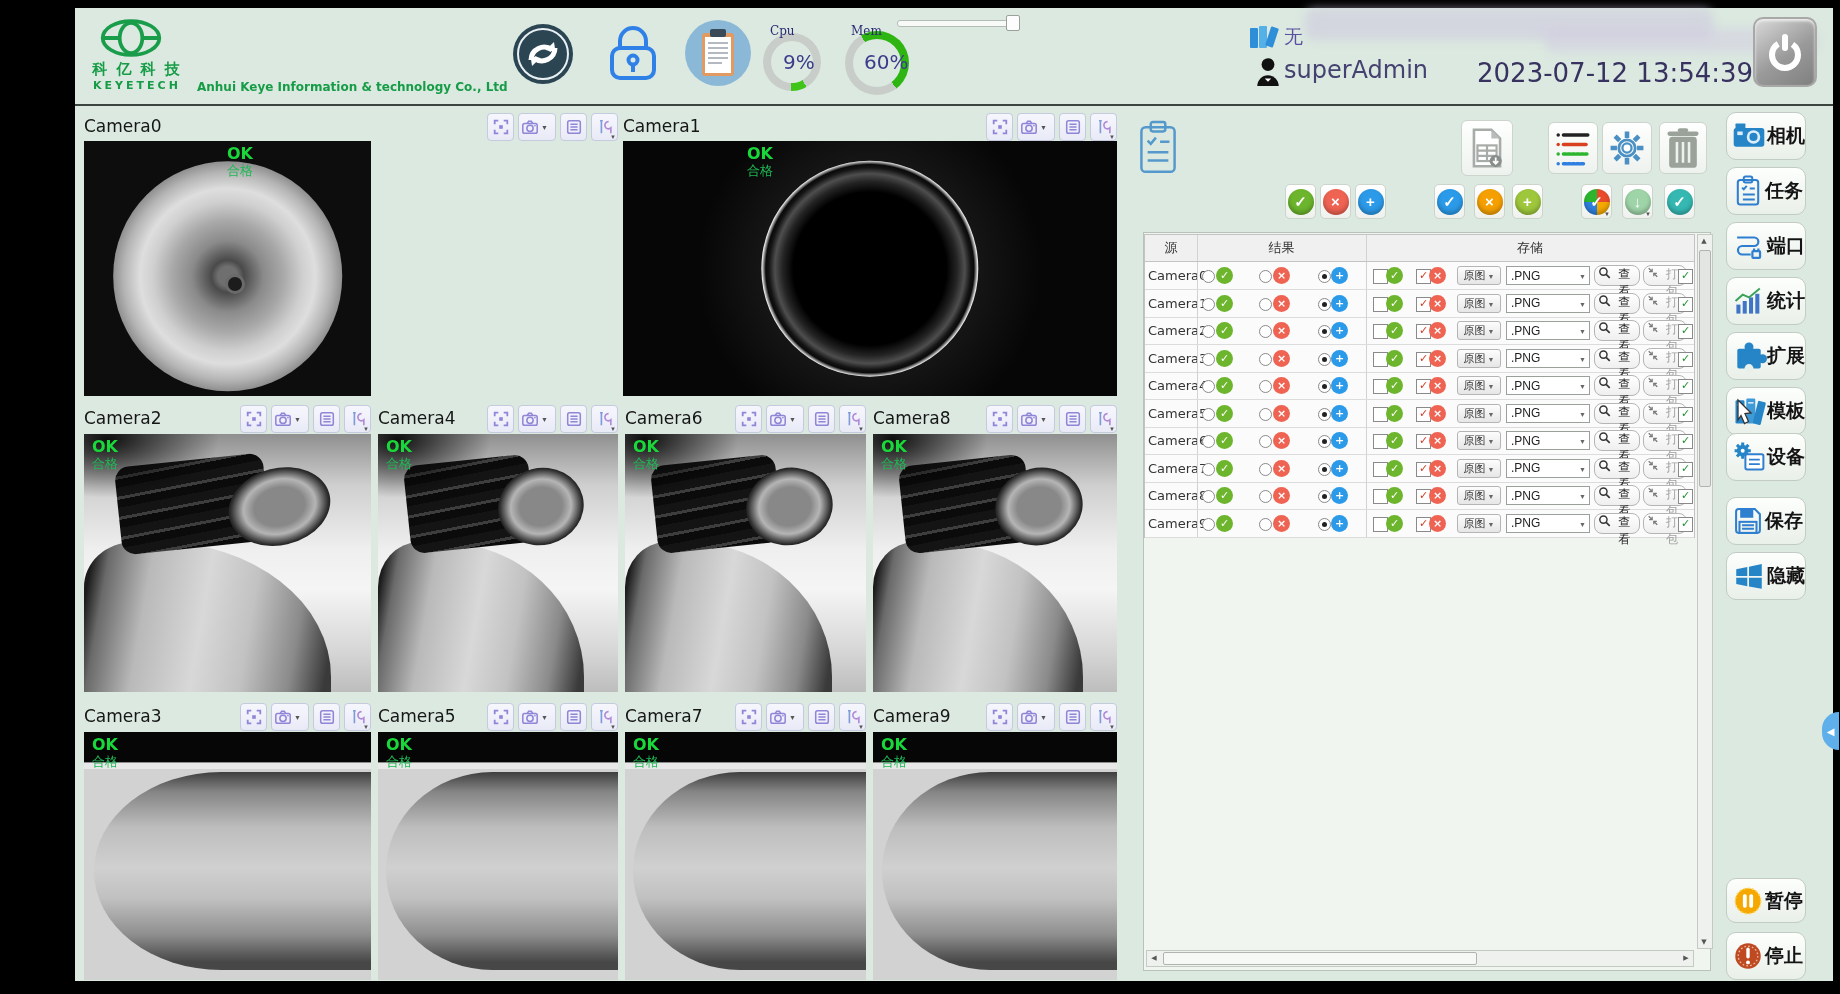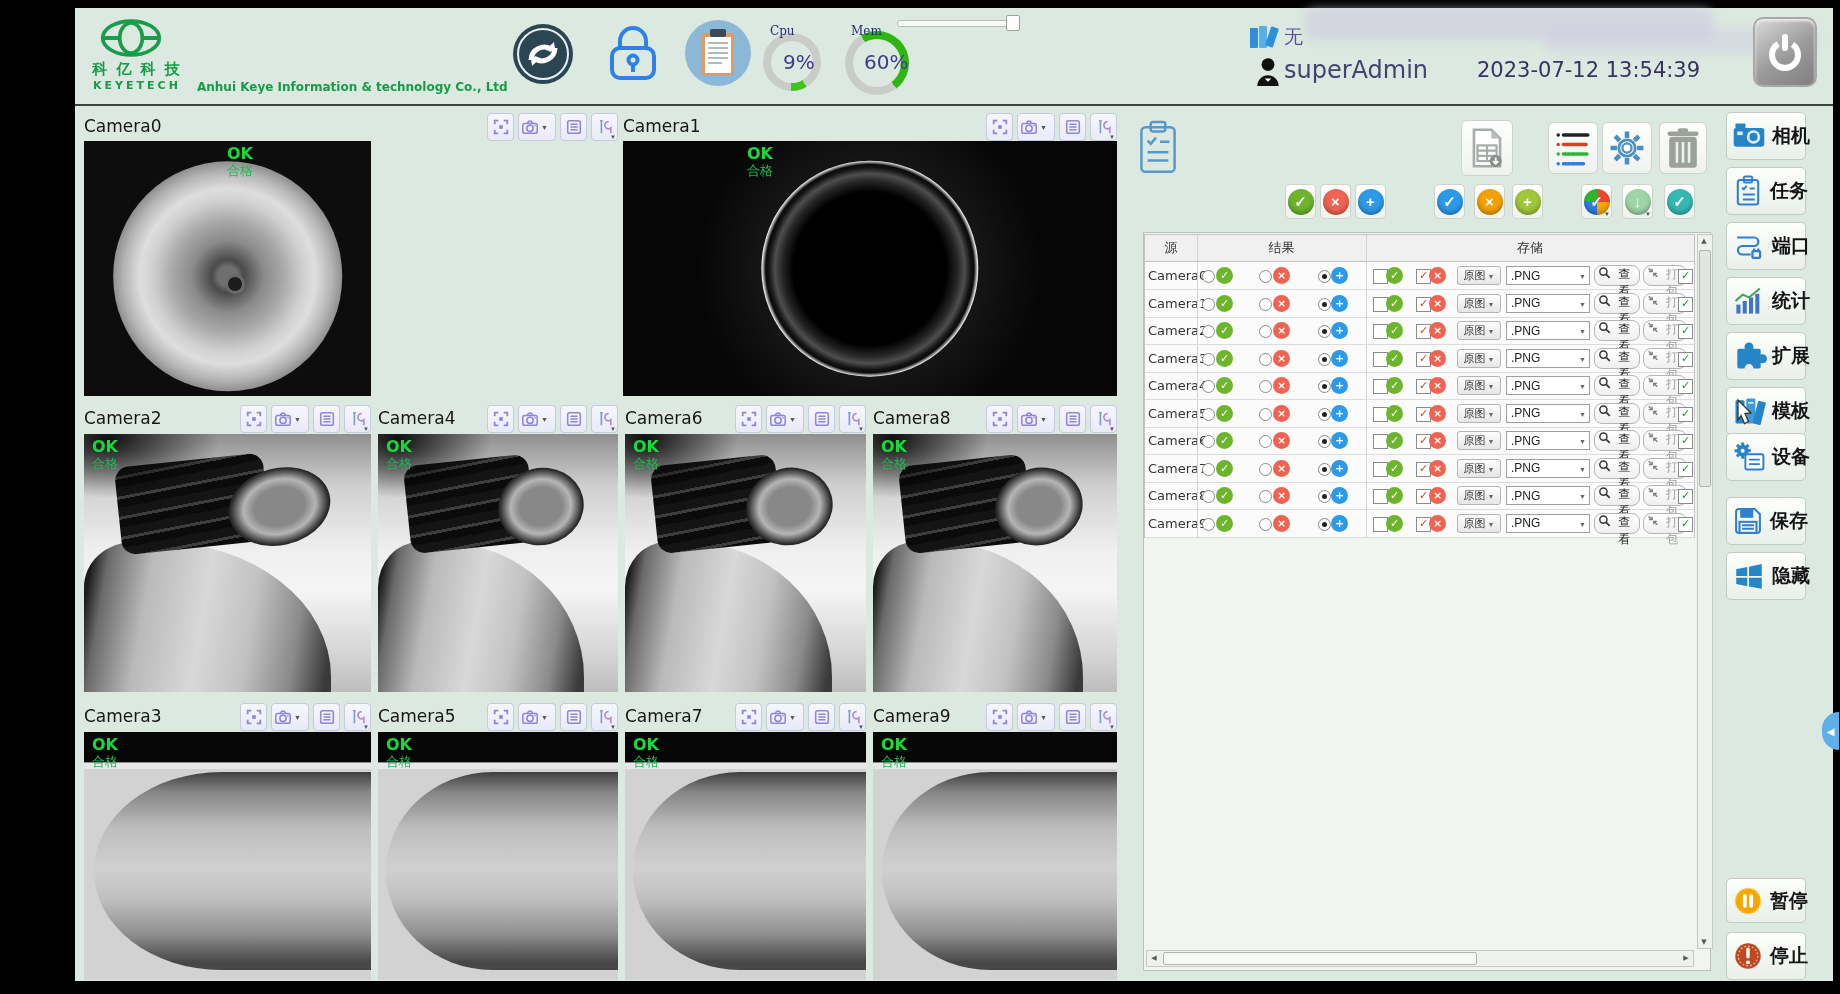--- a/index.html
+++ b/index.html
@@ -23,21 +23,21 @@
   .gauge::after{content:"";position:absolute;inset:8px;border-radius:50%;background:#dbe9e0;}
   .gauge-val{position:absolute;font-size:20px;color:#3c3c8c;z-index:2;}
   .gauge-lab{position:absolute;font-size:12px;color:#2a2a72;font-family:"DejaVu Serif","Liberation Serif",serif;z-index:2;}
   .slider-track{position:absolute;left:897px;top:20px;width:120px;height:5px;background:#f8faf8;border:1px solid #b5bcb6;border-radius:3px;}
   .slider-handle{position:absolute;left:1006px;top:15px;width:12px;height:14px;background:#fdfdfd;border:1px solid #9aa19b;border-radius:2px;}
   .runbox{position:absolute;left:1018px;top:10px;width:130px;height:87px;background:#15761d;border:1px solid #0a4a10;display:flex;align-items:center;justify-content:center;
     background-image:radial-gradient(rgba(130,220,130,.28) 1px,transparent 1.4px);background-size:7px 7px;}
   .runbox span{font-size:42px;color:#f0f8ef;text-shadow:0 0 3px #0a3a0c;white-space:nowrap;}
   .proj-lab{position:absolute;left:1284px;top:24px;font-size:19px;color:#5b50a0;}
   .user-lab{position:absolute;left:1284px;top:56px;font-size:24px;color:#454170;}
-  .dt-lab{position:absolute;left:1477px;top:58px;font-size:21px;color:#37325f;white-space:nowrap;}
+  .dt-lab{position:absolute;left:1477px;top:58px;font-size:26px;color:#37325f;white-space:nowrap;}
   .blur1{position:absolute;left:1305px;top:8px;width:408px;height:32px;background:rgba(206,198,222,.55);border-radius:9px;filter:blur(5px);}
   .blur2{position:absolute;left:1545px;top:28px;width:272px;height:25px;background:rgba(210,204,226,.5);border-radius:9px;filter:blur(5px);}
   .power{position:absolute;left:1753px;top:17px;width:64px;height:70px;border-radius:10px;border:2px solid #a8a8a8;
     background:linear-gradient(145deg,#d9d9d9,#9a9a9a 55%,#7f7f7f);box-shadow:inset 0 2px 3px #eee;cursor:pointer;display:flex;align-items:center;justify-content:center;}
 
   
   .cam{position:absolute;}
   .cam-head{position:relative;height:28px;}
   .cam-label{font-size:17px;color:#161616;line-height:26px;}
   .cam-tools{position:absolute;right:0;top:0;display:flex;gap:4px;}
@@ -106,22 +106,22 @@
   .pack{width:44px;color:#a0a0a0;}
 
   
   .vscroll{position:absolute;left:1697px;top:234px;width:14px;height:713px;background:#eef1ee;border:1px solid #c5c9c4;}
   .vthumb{position:absolute;left:1px;top:16px;width:10px;height:235px;background:#e2e5e1;border:1px solid #b0b4af;border-radius:2px;}
   .sarrow{position:absolute;font-size:7px;color:#555;width:12px;text-align:center;}
   .hscroll{position:absolute;left:1146px;top:950px;width:546px;height:15px;background:#eef1ee;border:1px solid #c5c9c4;}
   .hthumb{position:absolute;left:16px;top:1px;width:312px;height:11px;background:#f6f8f6;border:1px solid #b0b4af;border-radius:2px;}
 
   
-  .sbtn{position:absolute;left:1726px;width:80px;background:linear-gradient(180deg,#fdfffd,#e9efe9);border:1px solid #c2cbc4;border-radius:5px;
-    display:flex;align-items:center;gap:5px;padding:0 4px;cursor:pointer;}
+  .sbtn{position:absolute;left:1726px;width:80px;background:linear-gradient(180deg,#fdfffd,#e9efe9);border:1px solid #c2cbc4;border-radius:10px;
+    display:flex;align-items:center;padding:0 4px;cursor:pointer;}
   .sbtn span.lab{font-size:19px;font-weight:bold;color:#141414;white-space:nowrap;}
   .chev-tab{position:absolute;left:1822px;top:712px;width:17px;height:38px;background:#5fb0ea;border-radius:19px 0 0 19px;color:#fff;font-size:10px;
     display:flex;align-items:center;justify-content:center;cursor:pointer;}
   .cursor{position:absolute;left:1736px;top:398px;z-index:9;pointer-events:none;}
 </style>
 </head>
 <body>
 
 <div id="app">
   <div class="stage"></div>

